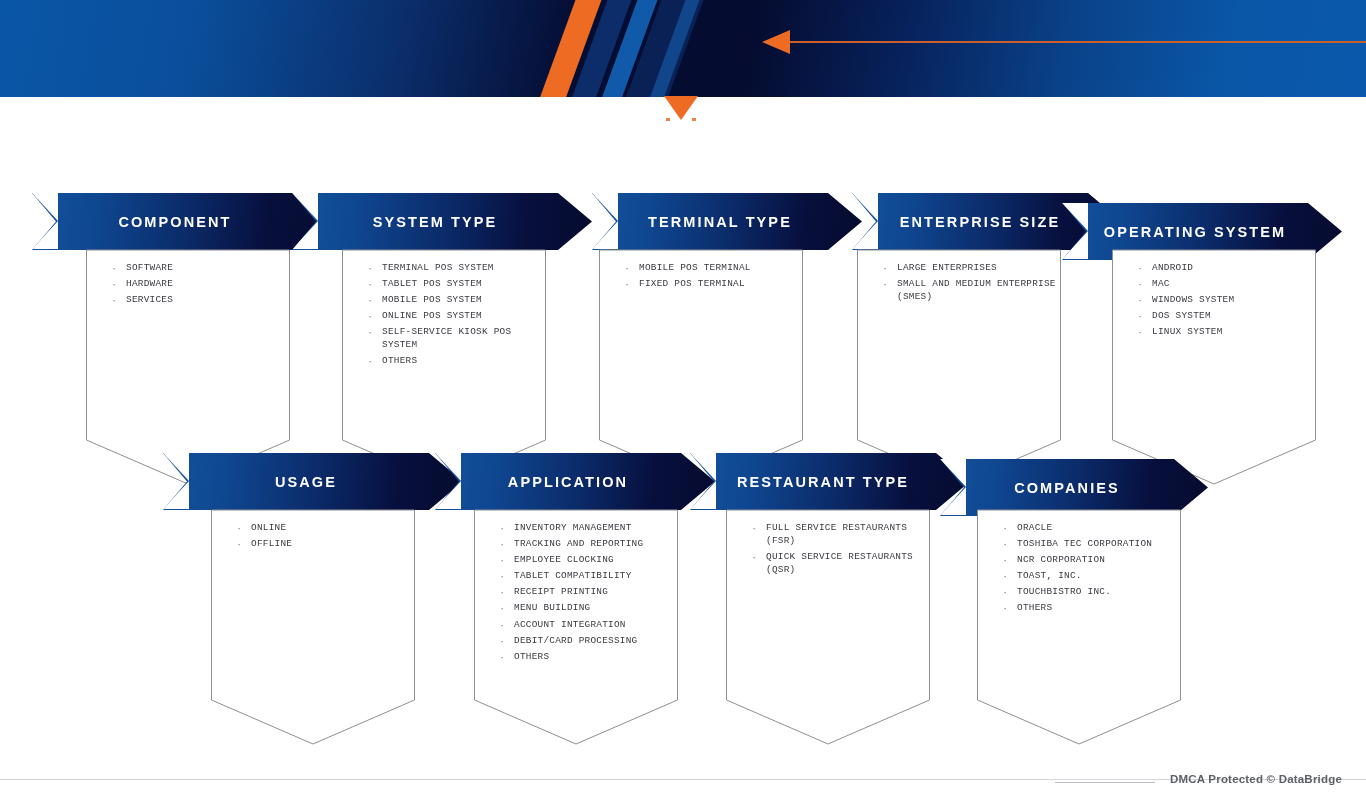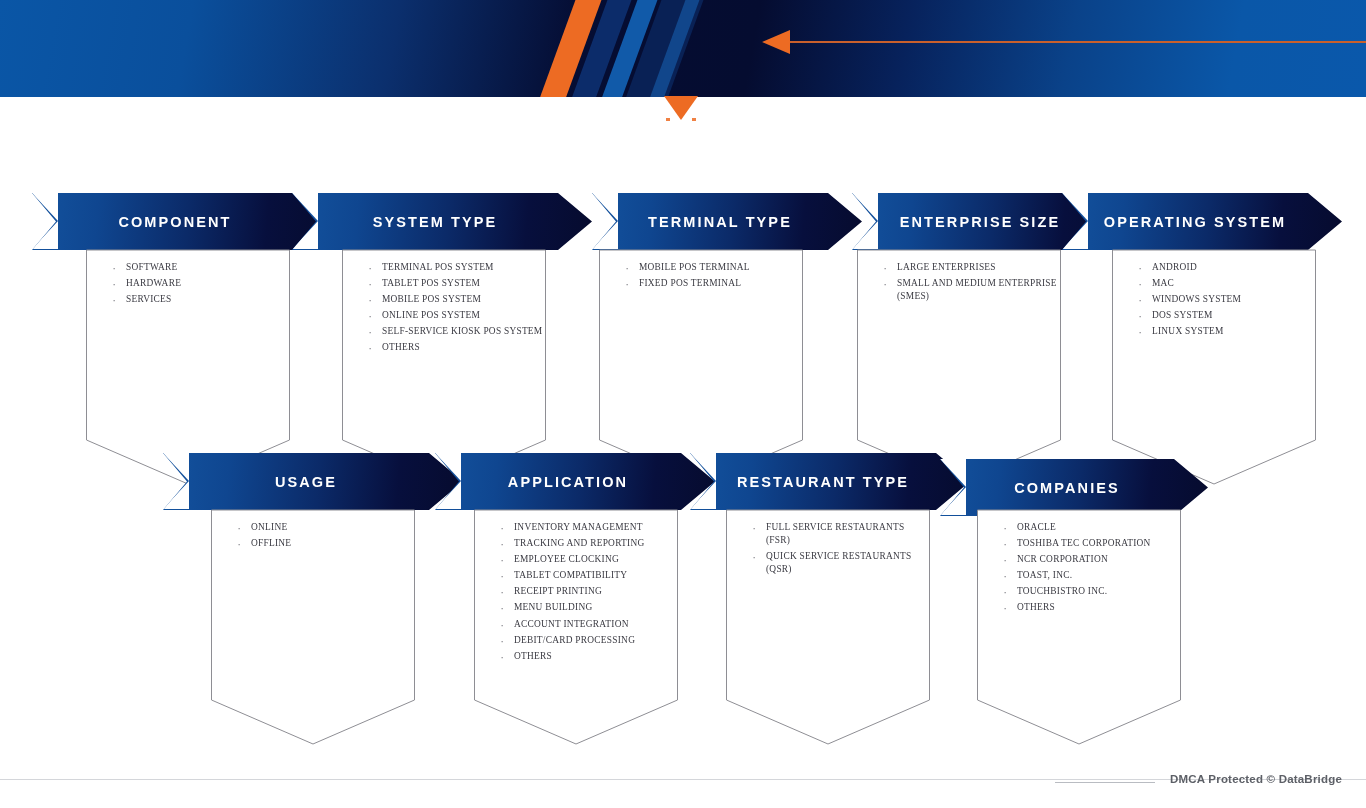--- a/index.html
+++ b/index.html
@@ -170,21 +170,21 @@
     width: 14px;
     flex: 0 0 14px;
     text-align: left;
   }
   .bullet-text {
     color: #3a3a42;
     font-size: 9.4px;
     line-height: 13px;
     letter-spacing: 0.25px;
     text-transform: uppercase;
-    font-family: Liberation Serif, serif;
+    font-family: Liberation Mono, monospace;
     white-space: pre-line;
   }
 
   
   .footer-rule {
     position: absolute;
     left: 0; top: 779px;
     width: 1366px; height: 1px;
     background: #d4d6da;
   }
@@ -321,21 +321,21 @@
           </li>
           <li class="bullet-row">
             <span class="bullet-dot">·</span>
             <span class="bullet-text">SMALL AND MEDIUM ENTERPRISE
 (SMES)</span>
           </li>
         </ul>
       </div>
     </div>
     <div class="card" style="left: 1062px; top: 193px; width: 280px;">
-      <div class="banner" style="width: 280px;">
+      <div class="banner" style="width: 280px; margin-top: 10px;">
         <div class="banner-notch"></div>
         <div class="banner-label">OPERATING SYSTEM</div>
       </div>
       <div class="body-shape" style="left: 50px; width: 204px; height: 234px;">
         <svg width="206" height="236">
           <polygon points="0.5,0 0.5,190 102,234 203.5,190 203.5,0"></polygon>
         </svg>
         <ul class="bullets">
           <li class="bullet-row">
             <span class="bullet-dot">·</span>

